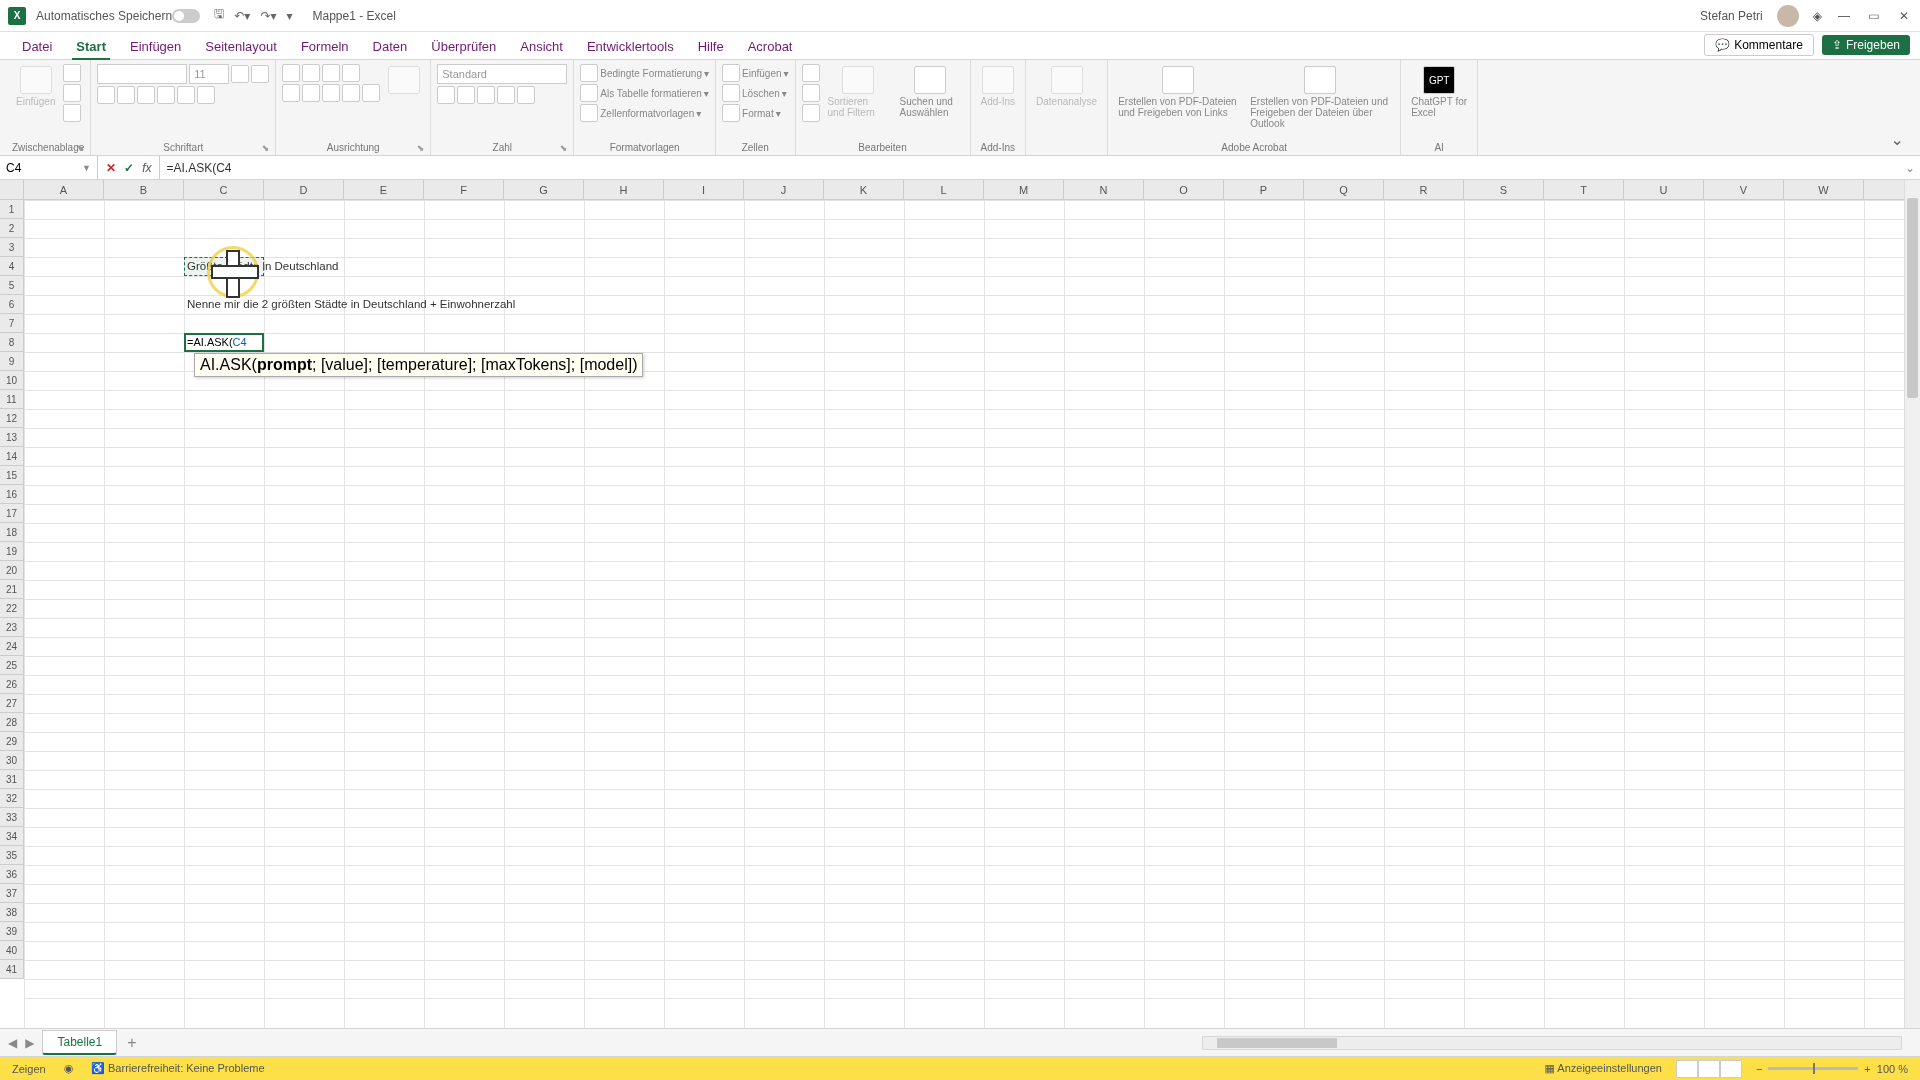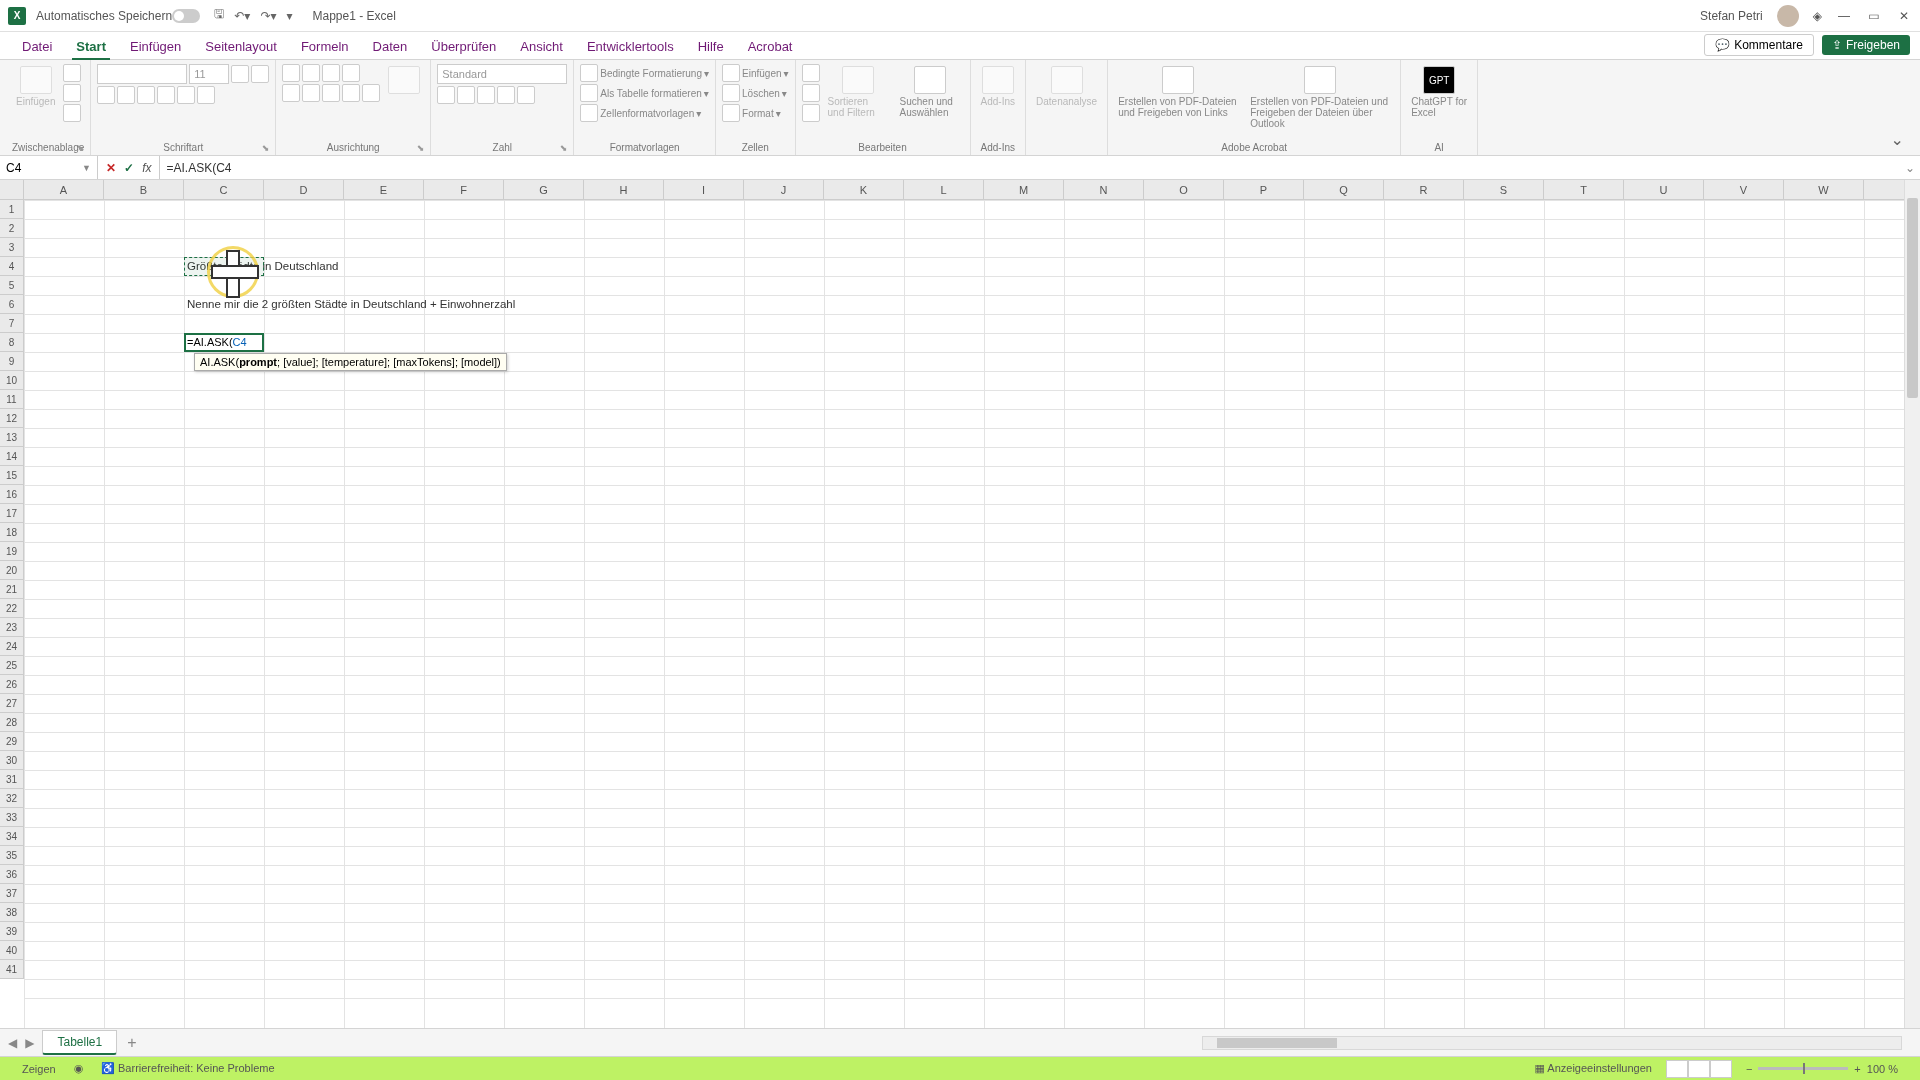--- a/index.html
+++ b/index.html
@@ -71,36 +71,36 @@
 .ref-cell { position: absolute; left: 160px; top: 57px; width: 80px; height: 19px; border: 1px dashed #1d7044; background: rgba(29,112,68,0.08); }
 .cursor-plus { position: absolute; left: 187px; top: 50px; width: 44px; height: 44px; pointer-events: none; }
 .cursor-plus::before { content: ''; position: absolute; left: 50%; top: 0; width: 10px; height: 44px; background: #fff; border: 2px solid #333; transform: translateX(-50%); }
 .cursor-plus::after { content: ''; position: absolute; top: 50%; left: 0; height: 10px; width: 44px; background: #fff; border: 2px solid #333; transform: translateY(-50%); }
 .cursor-ring { position: absolute; left: 183px; top: 46px; width: 52px; height: 52px; border: 3px solid #f0d040; border-radius: 50%; pointer-events: none; opacity: 0.8; }
 
 .active-cell { position: absolute; left: 160px; top: 133px; width: 80px; height: 19px; border: 2px solid #1d7044; background: #fff; }
 .active-cell-text { position: absolute; left: 163px; top: 133px; font-size: 11px; line-height: 19px; }
 .active-cell-text .blue { color: #0560b6; }
 
-.tooltip { position: absolute; left: 170px; top: 153px; background: #fffef2; border: 1px solid #aaa; font-size: 11px; padding: 2px 5px; box-shadow: 1px 1px 3px rgba(0,0,0,0.2); white-space: nowrap; }
+.tooltip { position: absolute; left: 170px; top: 153px; background: #fffef2; border: 1px solid #aaa; font-size: 16px; padding: 2px 5px; box-shadow: 1px 1px 3px rgba(0,0,0,0.2); white-space: nowrap; }
 .tooltip b { font-weight: bold; }
 
 .vscroll { position: absolute; top: 180px; right: 0; bottom: 52px; width: 16px; background: #f0f0f0; border-left: 1px solid #ddd; }
 .vscroll .thumb { position: absolute; left: 2px; right: 2px; top: 18px; height: 200px; background: #c8c8c8; border-radius: 2px; }
 
 
 .sheettabs { position: absolute; bottom: 24px; left: 0; right: 0; height: 28px; background: #f5f5f5; border-top: 1px solid #d4d4d4; display: flex; align-items: center; font-size: 12px; }
 .sheettabs .nav { padding: 0 8px; color: #888; display: flex; gap: 8px; }
 .sheettabs .tab { padding: 4px 14px; background: #fff; border: 1px solid #ccc; border-bottom: 2px solid #1d7044; border-radius: 0 0 3px 3px; color: #1d7044; font-weight: 500; }
 .sheettabs .plus { padding: 0 10px; color: #888; font-size: 16px; }
 .hscroll { position: absolute; right: 18px; width: 700px; height: 14px; top: 7px; background: #ededed; border: 1px solid #d8d8d8; }
 .hscroll .hthumb { position: absolute; left: 14px; width: 120px; top: 1px; bottom: 1px; background: #c8c8c8; }
 
 
-.statusbar { position: absolute; bottom: 0; left: 0; right: 0; height: 24px; background: #bef264; border-top: 1px solid #d4d4d4; display: flex; align-items: center; font-size: 11px; color: #555; padding: 0 22px; gap: 18px; }
+.statusbar { position: absolute; bottom: 0; left: 0; right: 0; height: 24px; background: #fde047; border-top: 1px solid #d4d4d4; display: flex; align-items: center; font-size: 11px; color: #555; padding: 0 12px; gap: 18px; }
 .statusbar .right { margin-left: auto; display: flex; gap: 14px; align-items: center; }
 .viewbtns { display: flex; gap: 0; }
 .viewbtns span { width: 22px; height: 18px; border: 1px solid #ccc; background: #fff; }
 .zoom { display: flex; align-items: center; gap: 6px; }
 .zoom .track { width: 90px; height: 3px; background: #bbb; position: relative; }
 .zoom .track::after { content: ''; position: absolute; left: 50%; top: -4px; width: 2px; height: 11px; background: #777; }
 
 svg.miniicon { width: 14px; height: 14px; }
 </style>
 </head>

